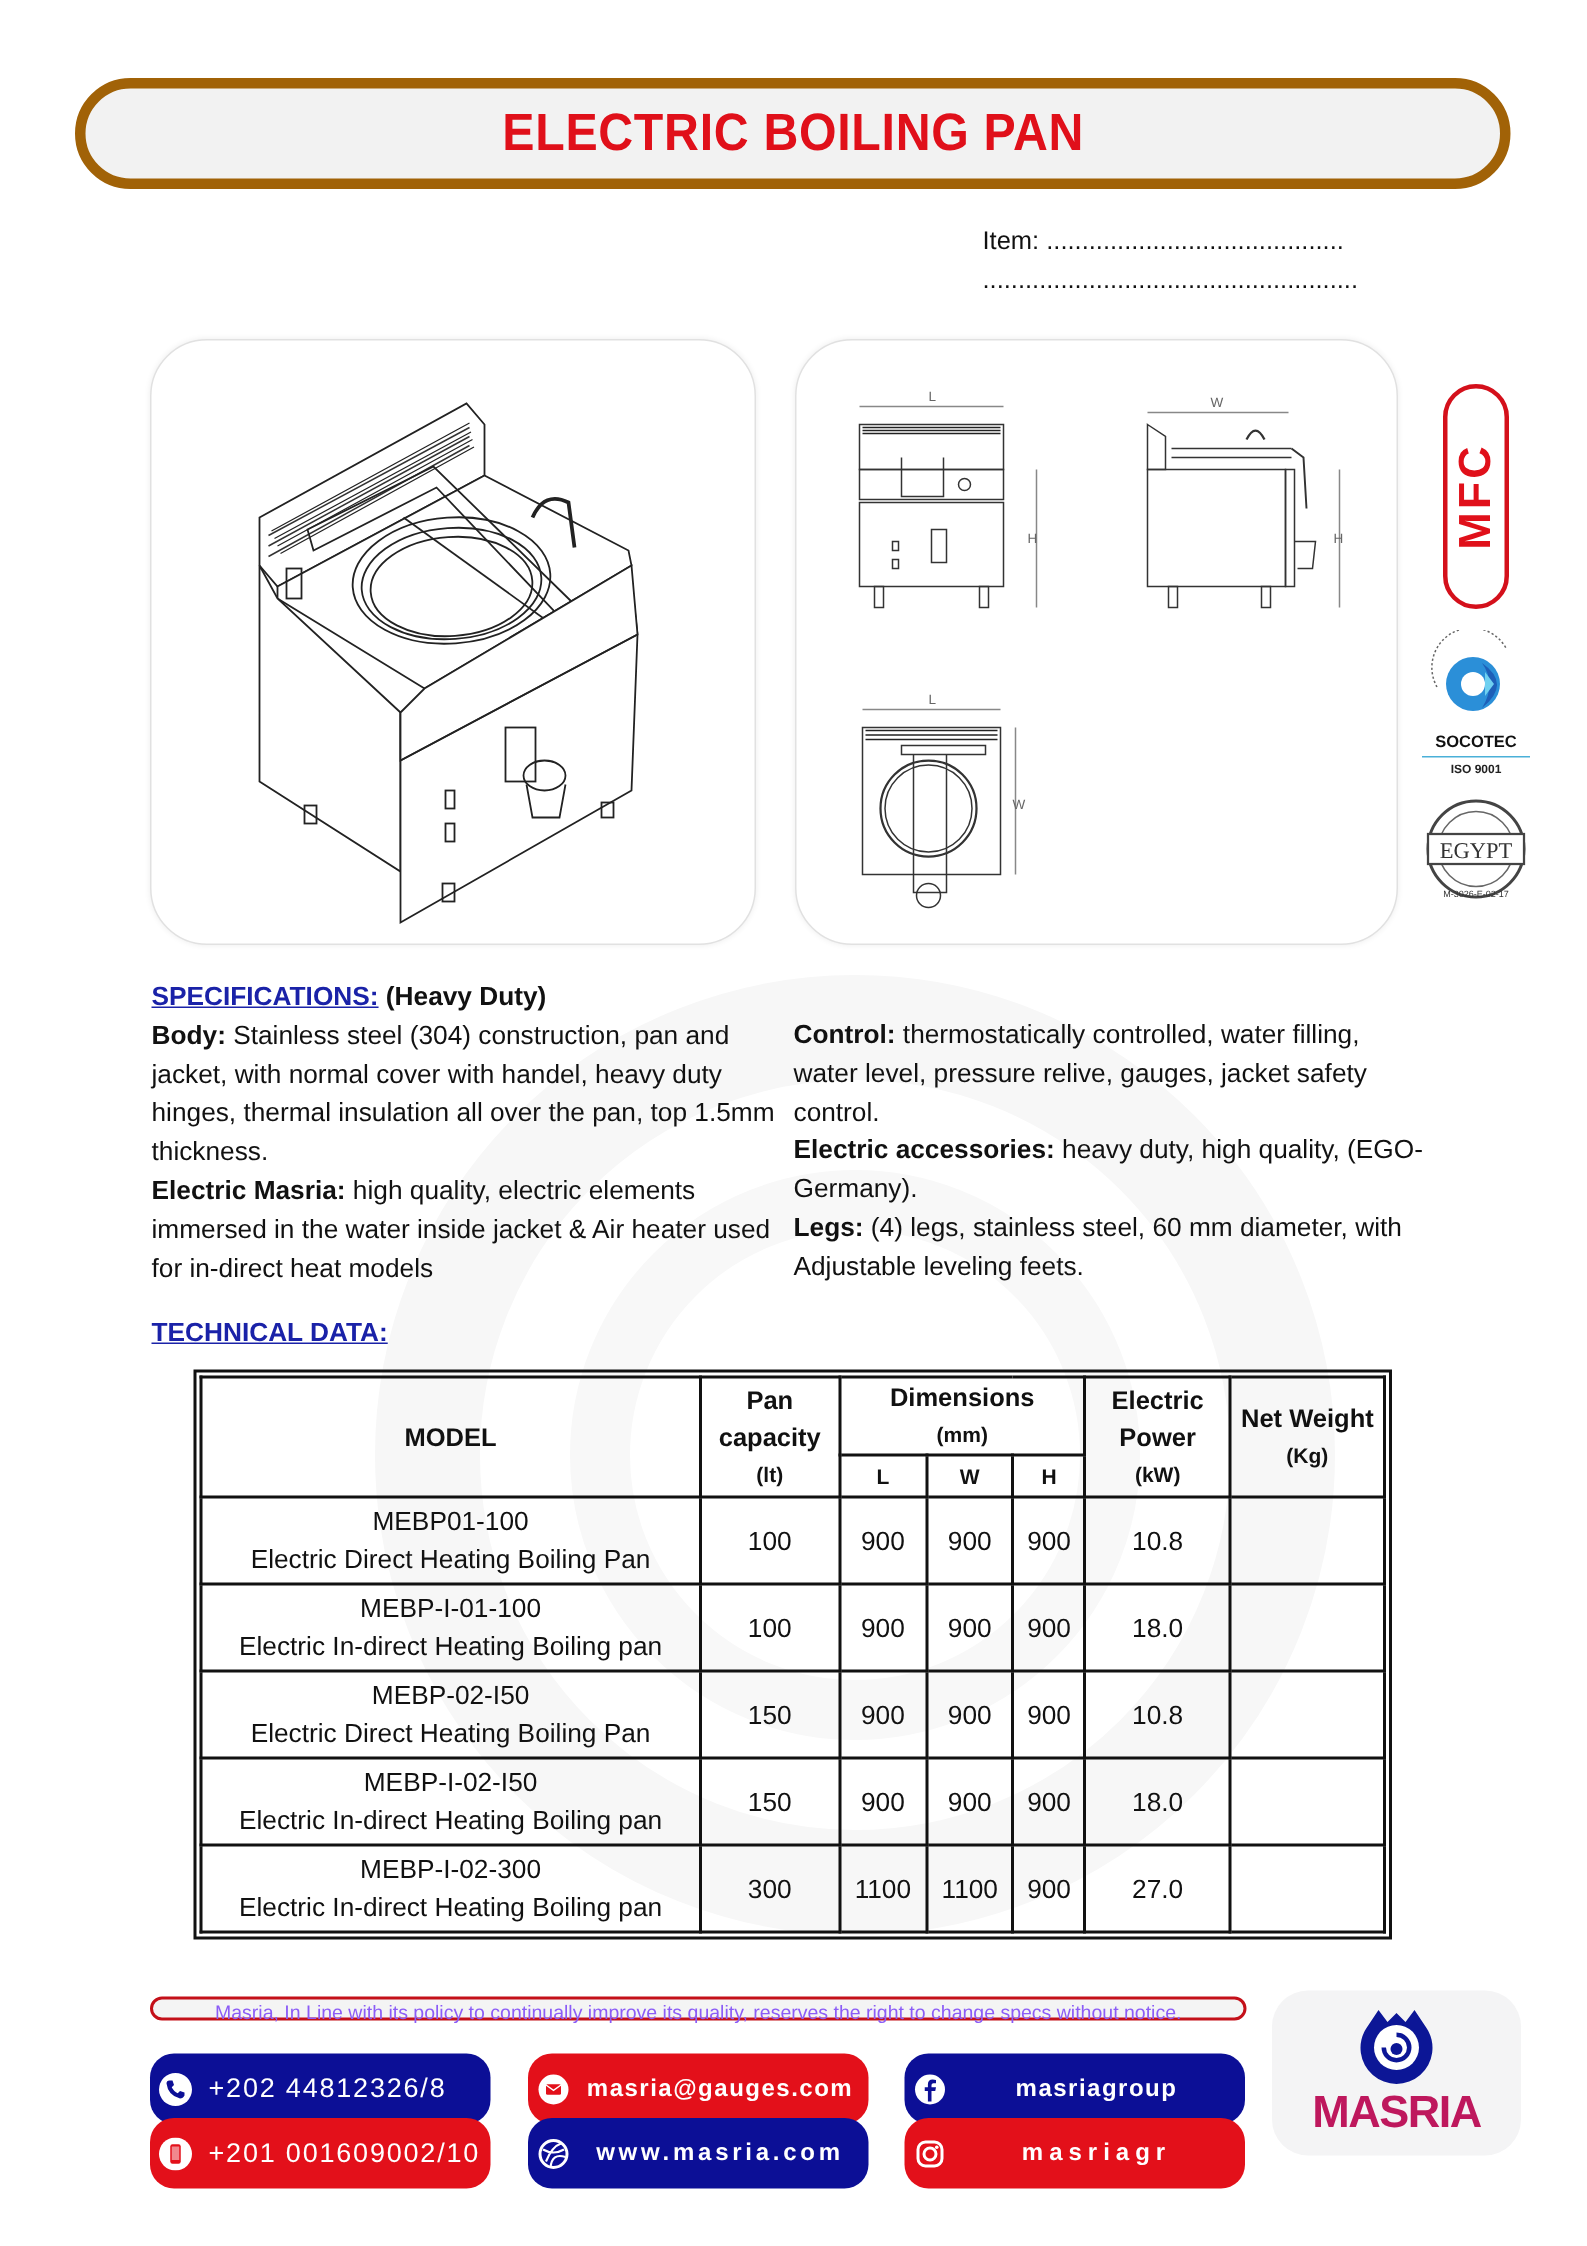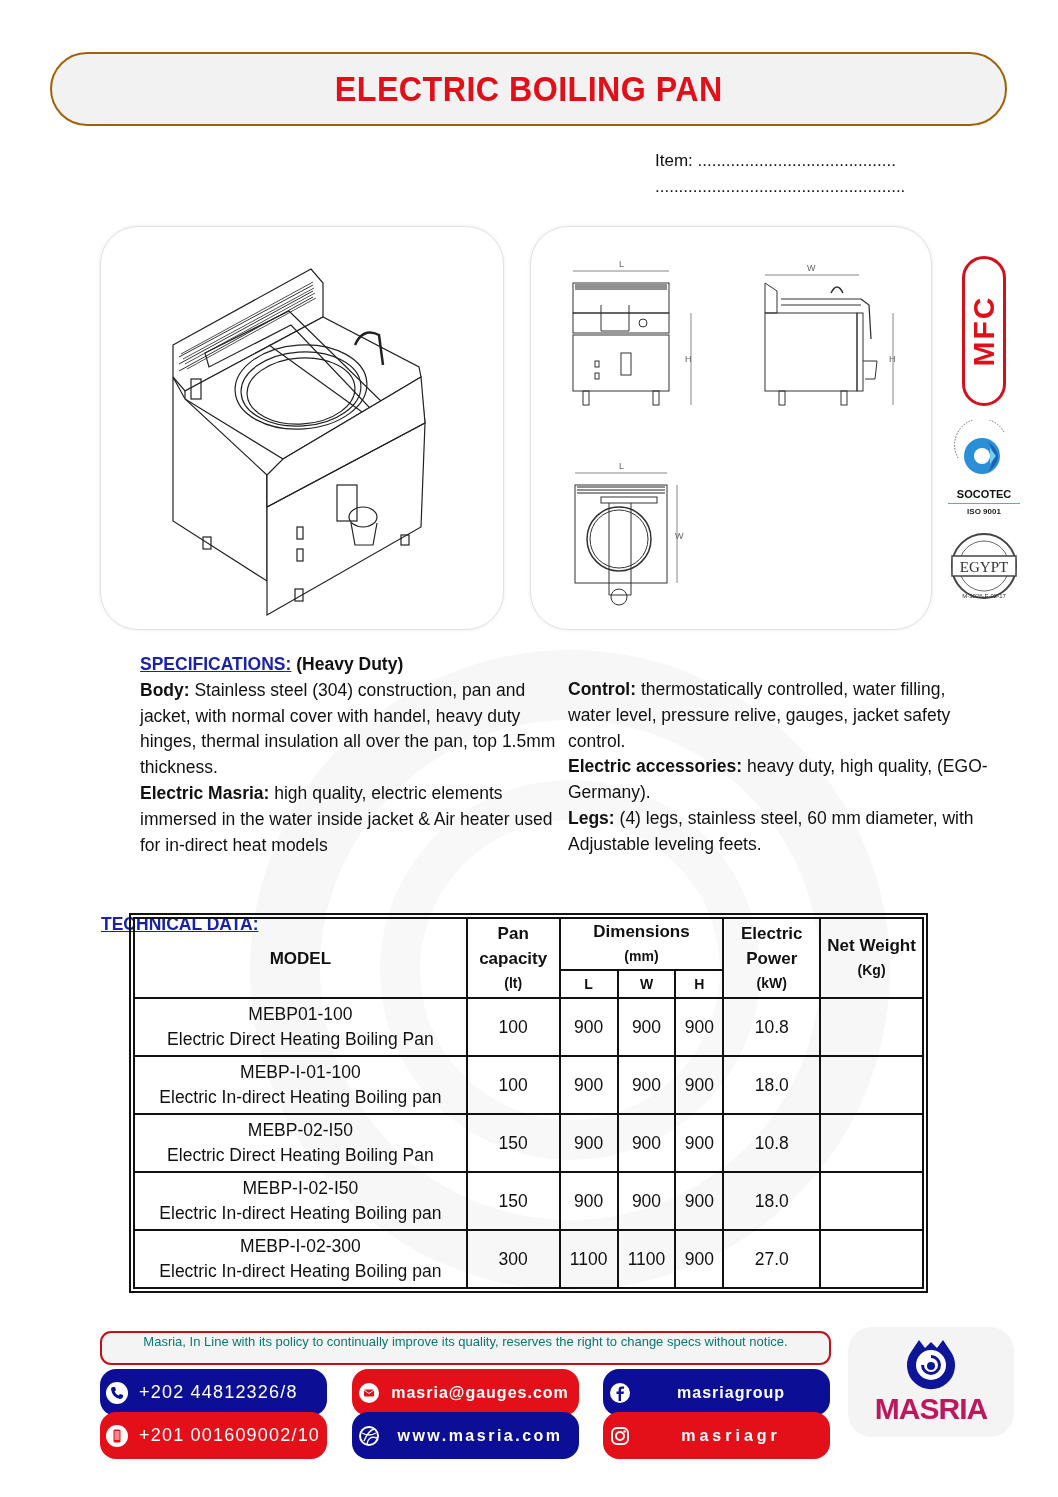--- a/index.html
+++ b/index.html
@@ -4,58 +4,58 @@
 <style>
   * { box-sizing: border-box; margin: 0; padding: 0; }
   html, body { width: 1058px; height: 1497px; background: #ffffff; overflow: hidden; }
   body { position: relative; font-family: "Liberation Sans", sans-serif; color: #111; }
 
   .watermark { position: absolute; left: 250px; top: 650px; width: 640px; height: 640px; border-radius: 50%;
     border: 70px solid #f7f7f7; z-index: 0; }
   .watermark2 { position: absolute; left: 380px; top: 780px; width: 380px; height: 380px; border-radius: 50%;
     border: 40px solid #f8f8f8; z-index: 0; }
 
-  .title-pill { position: absolute; left: 50px; top: 52px; width: 957px; height: 74px; border: 2px solid #a16207;
+  .title-pill { position: absolute; left: 50px; top: 52px; width: 957px; height: 74px; border: 7px solid #a16207;
     border-radius: 40px; background: #f2f2f2; display: flex; align-items: center; justify-content: center; z-index: 1; }
   .title-pill h1 { font-family: "Liberation Sans Narrow", "Liberation Sans", sans-serif; color: #e0101a; font-size: 35px; font-weight: bold; letter-spacing: 0.5px; transform: scaleX(0.92); }
 
   .item-lines { position: absolute; left: 655px; top: 148px; font-size: 17px; color: #111; z-index: 1; line-height: 26px; }
 
   .img-card { position: absolute; top: 226px; height: 404px; border: 1px solid #e1e1e1; border-radius: 38px; background: #fff;
     box-shadow: 0 0 4px rgba(0,0,0,0.08); z-index: 1; overflow: hidden; }
   .card-iso { left: 100px; width: 404px; }
   .card-views { left: 530px; width: 402px; }
 
   .mfc-badge { position: absolute; left: 962px; top: 256px; width: 44px; height: 150px; border: 3px solid #d4101b; border-radius: 24px;
     display: flex; align-items: center; justify-content: center; z-index: 1; background: #fff; }
   .mfc-badge span { transform: rotate(-90deg); color: #e0101a; font-weight: bold; font-size: 30px; letter-spacing: 2px; white-space: nowrap; }
 
   .socotec { position: absolute; left: 944px; top: 420px; width: 80px; height: 100px; z-index: 1; text-align: center; }
   .socotec .brand { font-weight: bold; font-size: 11px; color: #111; margin-top: 2px; }
   .socotec .line { height: 1px; background: #4ab0d8; margin: 3px 4px; }
   .socotec .iso { font-size: 8px; font-weight: bold; color: #222; }
   .egypt { position: absolute; left: 946px; top: 528px; width: 76px; height: 76px; z-index: 1; }
 
-  .specs { position: absolute; z-index: 1; font-size: 17.5px; line-height: 25.8px; color: #111; margin-left: 39px; }
+  .specs { position: absolute; z-index: 1; font-size: 17.5px; line-height: 25.8px; color: #111; }
   .specs-left { left: 101px; top: 652px; width: 420px; }
   .specs-right { left: 529px; top: 677px; width: 420px; }
   .section-head { color: #1a22a8; font-weight: bold; text-decoration: underline; }
   .b { font-weight: bold; }
-  .tech-head { position: absolute; left: 101px; top: 878px; font-size: 17.5px; z-index: 1; margin-top: 36px; }
+  .tech-head { position: absolute; left: 101px; top: 878px; font-size: 17.5px; z-index: 1; }
 
   table.tech { position: absolute; left: 133px; top: 917px; width: 791px; border-collapse: collapse; z-index: 1;
     outline: 2px solid #111; outline-offset: 2px; border: 2px solid #111; font-size: 17.5px; text-align: center; }
   table.tech th, table.tech td { border: 2px solid #111; }
   table.tech th { font-weight: bold; font-size: 17px; line-height: 25px; }
   table.tech th.sub { font-size: 14px; height: 28px; }
   table.tech td { height: 58px; line-height: 25px; }
   .unit { font-size: 14px; display: block; }
 
-  .disclaimer { position: absolute; left: 100px; top: 1331px; width: 731px; height: 34px; border: 2px solid #c41019; border-radius: 11px;
-    background: #f4f4f4; font-size: 13px; line-height: 18px; text-align: center; z-index: 1; color: #0f766e; }
+  .disclaimer { position: absolute; left: 100px; top: 1331px; width: 731px; height: 16px; border: 2px solid #c41019; border-radius: 11px;
+    background: #f4f4f4; font-size: 13px; line-height: 18px; text-align: center; z-index: 1; color: #8b5cf6; }
 
   .pill { position: absolute; width: 227px; height: 47px; border-radius: 16px; color: #fff; display: flex; align-items: center; z-index: 1; }
   .pill.blue { background: #0c0f96; }
   .pill.red { background: #e3101a; }
   .pill .ic { width: 24px; height: 24px; margin-left: 5px; flex: 0 0 24px; display: flex; align-items: center; justify-content: center; }
   .pill .txt { flex: 1; text-align: center; font-size: 16px; letter-spacing: 1px; font-weight: bold; }
   .pill .txt.left { text-align: left; padding-left: 10px; font-size: 18px; letter-spacing: 1.2px; font-weight: normal; }
 
   .logo-card { position: absolute; left: 848px; top: 1327px; width: 166px; height: 110px; border-radius: 24px; background: #f4f4f5; z-index: 1;
     display: flex; flex-direction: column; align-items: center; justify-content: center; }

